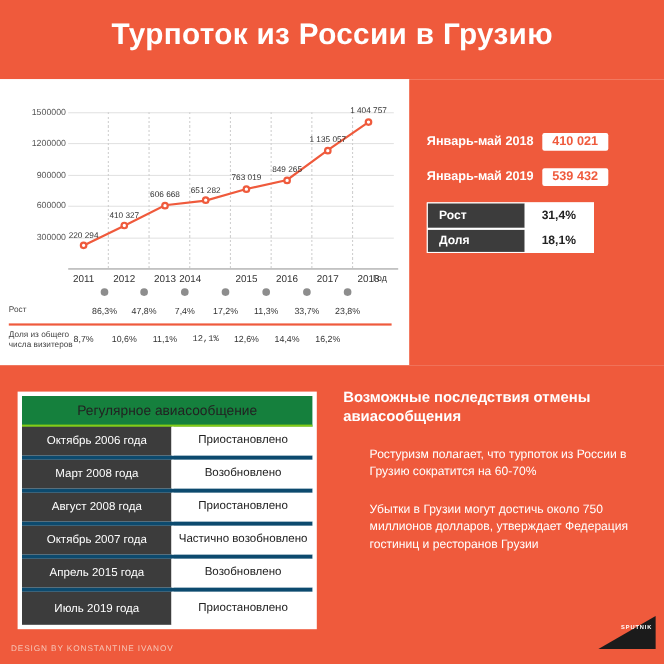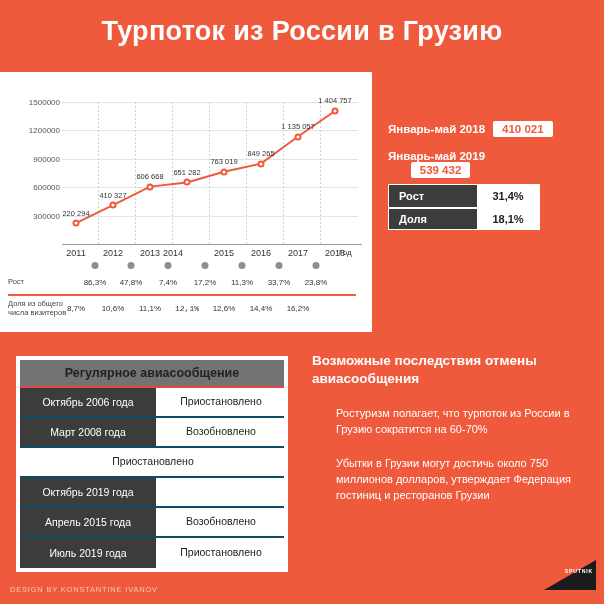--- a/index.html
+++ b/index.html
@@ -127,26 +127,26 @@
   
   .lower {
     position: absolute; left: 0; top: 332px; width: 604px; height: 272px;
     background: #ef5a3c;
   }
   .table-card {
     position: absolute; left: 16px; top: 24px; width: 272px;
     background: #ffffff; padding: 4px;
   }
   .table-head {
-    height: 28px; background: #737373; color: #222;
-    font-size: 12.5px; font-weight: bold;
+    height: 28px; background: #15803d; color: #222;
+    font-size: 12.5px; font-weight: normal;
     display: flex; align-items: center; justify-content: center;
-    border-bottom: 2px solid #ef4444;
-  }
-  .trow { display: flex; height: 30px; border-bottom: 2px solid #0c4a6e; }
+    border-bottom: 2px solid #84cc16;
+  }
+  .trow { display: flex; height: 30px; border-bottom: 4px solid #0c4a6e; }
   .trow:last-child { border-bottom: none; }
   .tc-date {
     width: 136px; background: #3c3c3c; color: #ffffff;
     font-size: 10.5px; display: flex; align-items: center; justify-content: center;
     text-align: center;
   }
   .tc-status {
     flex: 1; background: #ffffff; color: #222;
     font-size: 10.5px; display: flex; align-items: center; justify-content: center;
     text-align: center; line-height: 1.1; border-left: 2px solid #ffffff;
@@ -269,21 +269,21 @@
     <div class="row-val" style="top:232px; left:261px;">14,4%</div>
     <div class="row-val" style="top:232px; left:298px;">16,2%</div>
   </div>
 </div>
 
 <div class="chart-band-right"></div>
 <div class="stat-line" style="top:118px;">
   <span class="lbl">Январь-май 2018</span>
   <span class="val">410 021</span>
 </div>
-<div class="stat-line" style="top:150px;flex-direction:column;">
+<div class="stat-line" style="top:150px;">
   <span class="lbl">Январь-май 2019</span>
   <span class="val">539 432</span>
 </div>
 
 <div class="mini-table">
   <div class="mini-row">
     <div class="mini-k">Рост</div>
     <div class="mini-v">31,4%</div>
   </div>
   <div class="mini-row">
@@ -299,24 +299,26 @@
 
     <div class="trow">
       <div class="tc-date">Октябрь 2006 года</div>
       <div class="tc-status">Приостановлено</div>
     </div>
     <div class="trow">
       <div class="tc-date">Март 2008 года</div>
       <div class="tc-status">Возобновлено</div>
     </div>
     <div class="trow">
+      <div class="tc-date">Август 2008 года</div>
       <div class="tc-status">Приостановлено</div>
     </div>
     <div class="trow">
-      <div class="tc-date">Октябрь 2019 года</div>
+      <div class="tc-date">Октябрь 2007 года</div>
+      <div class="tc-status">Частично возобновлено</div>
     </div>
     <div class="trow">
       <div class="tc-date">Апрель 2015 года</div>
       <div class="tc-status">Возобновлено</div>
     </div>
     <div class="trow">
       <div class="tc-date">Июль 2019 года</div>
       <div class="tc-status">Приостановлено</div>
     </div>
   </div>

